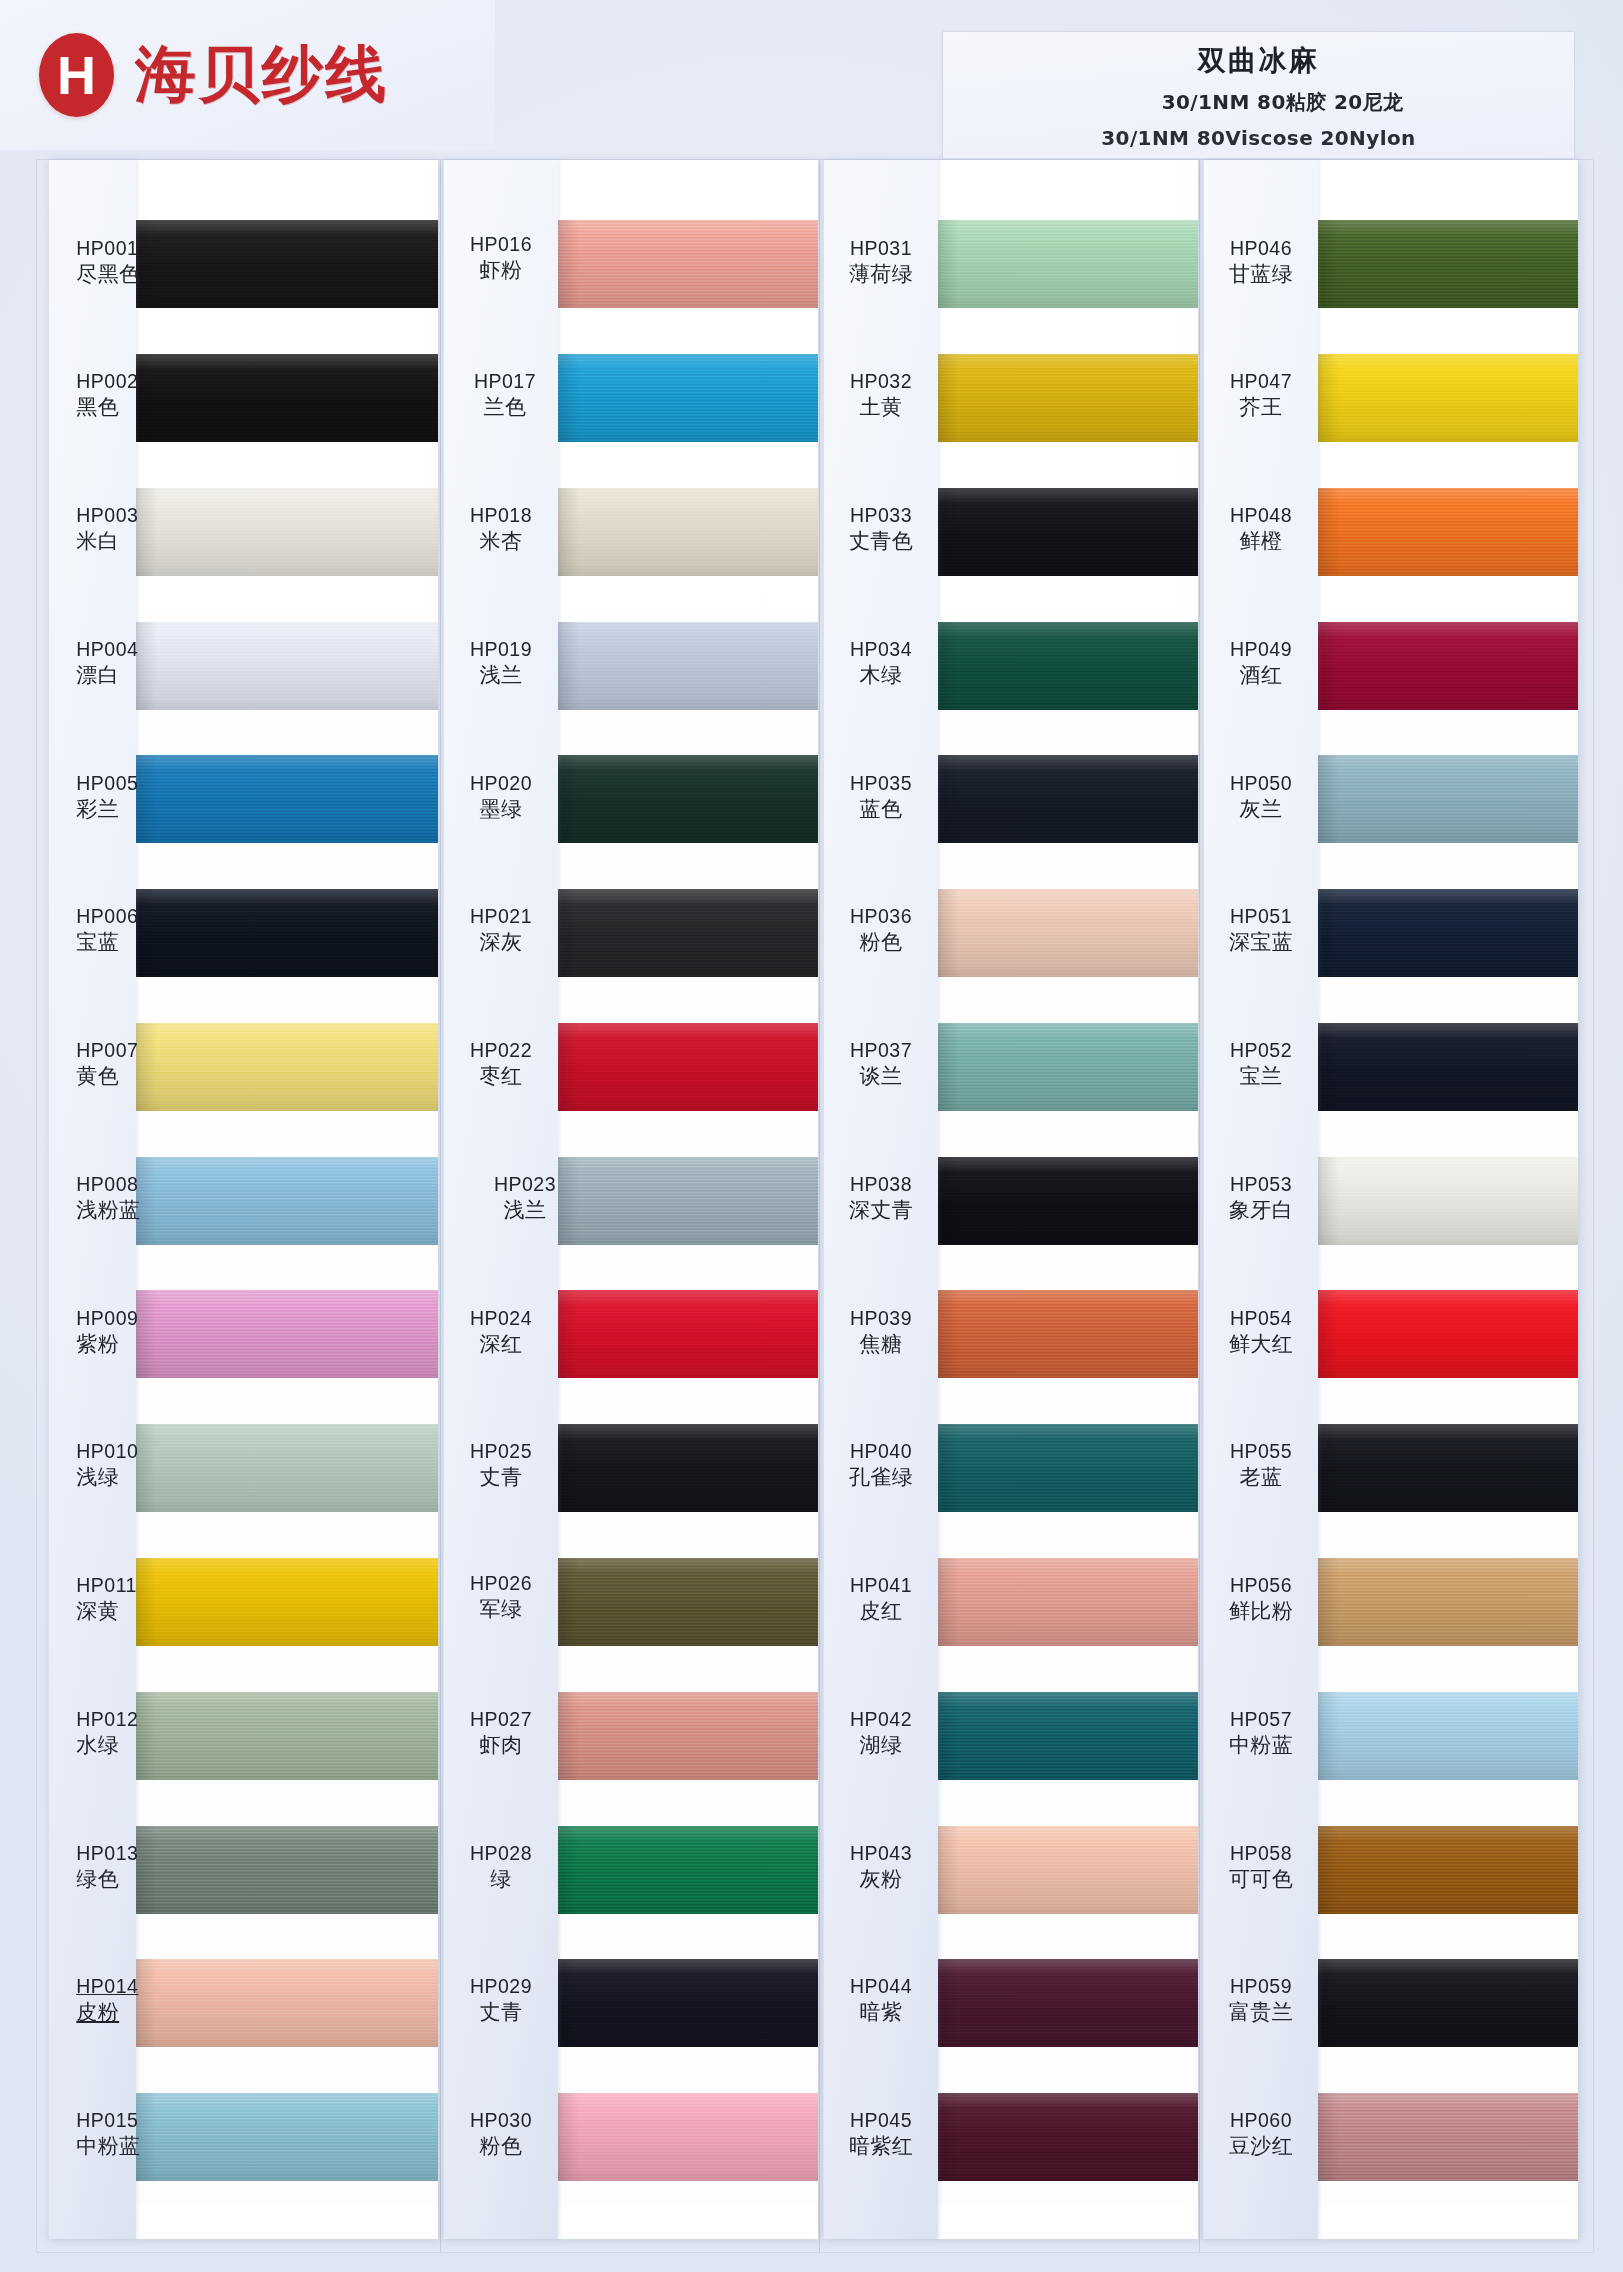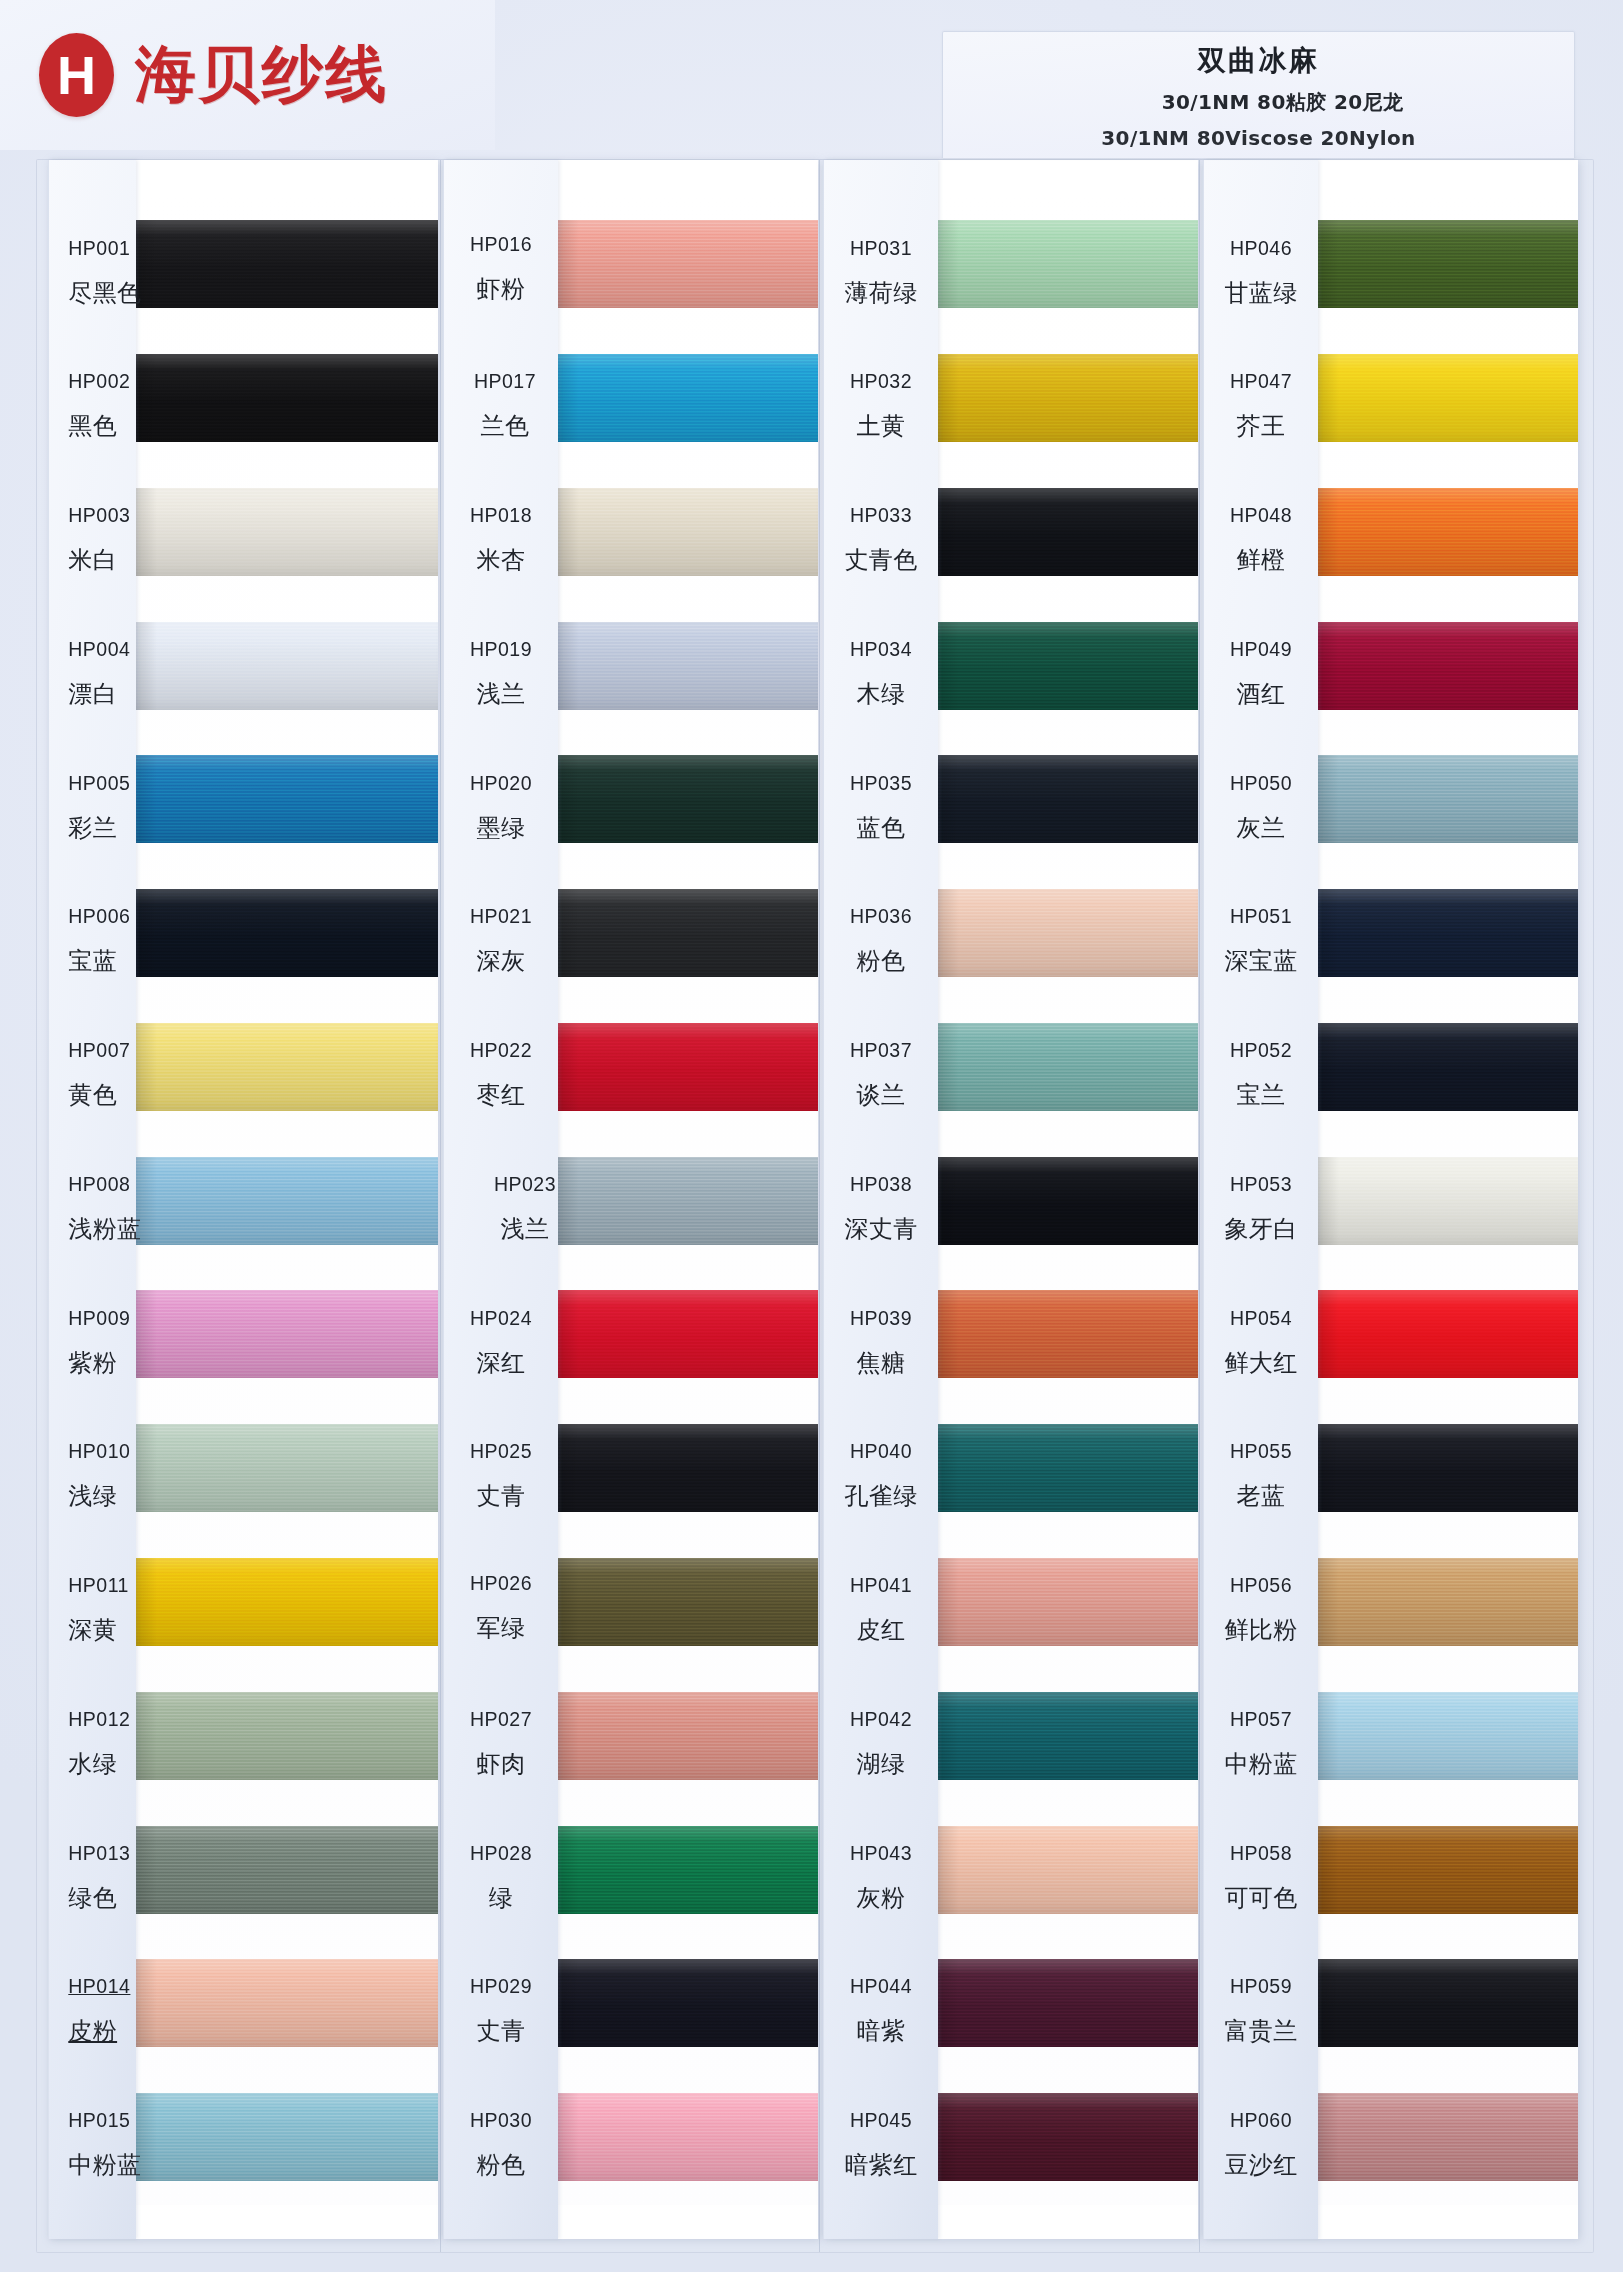--- a/index.html
+++ b/index.html
@@ -208,26 +208,26 @@
   }
   .label .code {
     display: block;
     font-size: 19.5px;
     font-weight: 400;
     letter-spacing: 0.5px;
     font-family: "Liberation Sans", sans-serif;
   }
   .label .cname {
     display: block;
-    font-size: 24px;
-    margin-top: 19px;
+    font-size: 21px;
+    margin-top: 2px;
     letter-spacing: 0.4px;
     font-family: "DejaVu Sans", sans-serif;
   }
-  .strip-1 .label { text-align: left; padding-left: 14px; }
+  .strip-1 .label { text-align: left; padding-left: 22px; }
   .strip-1 .label .code,
   .strip-1 .label .cname { padding-left: 4.9px; }
 
   
   .seam {
     position: absolute;
     top: 0; bottom: 0;
     width: 0.8px;
     background: rgba(160,172,198,.45);
   }

